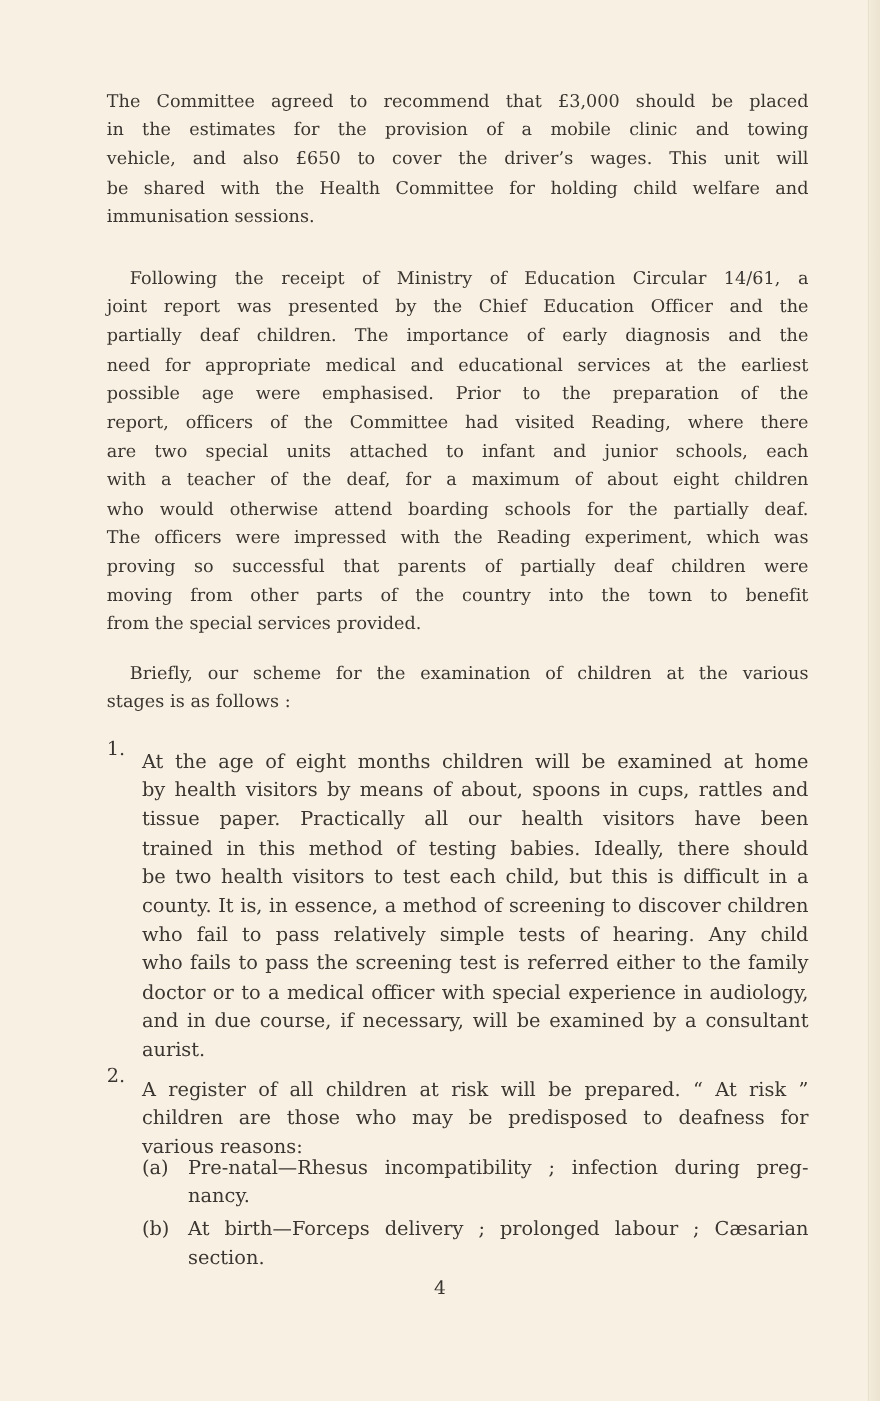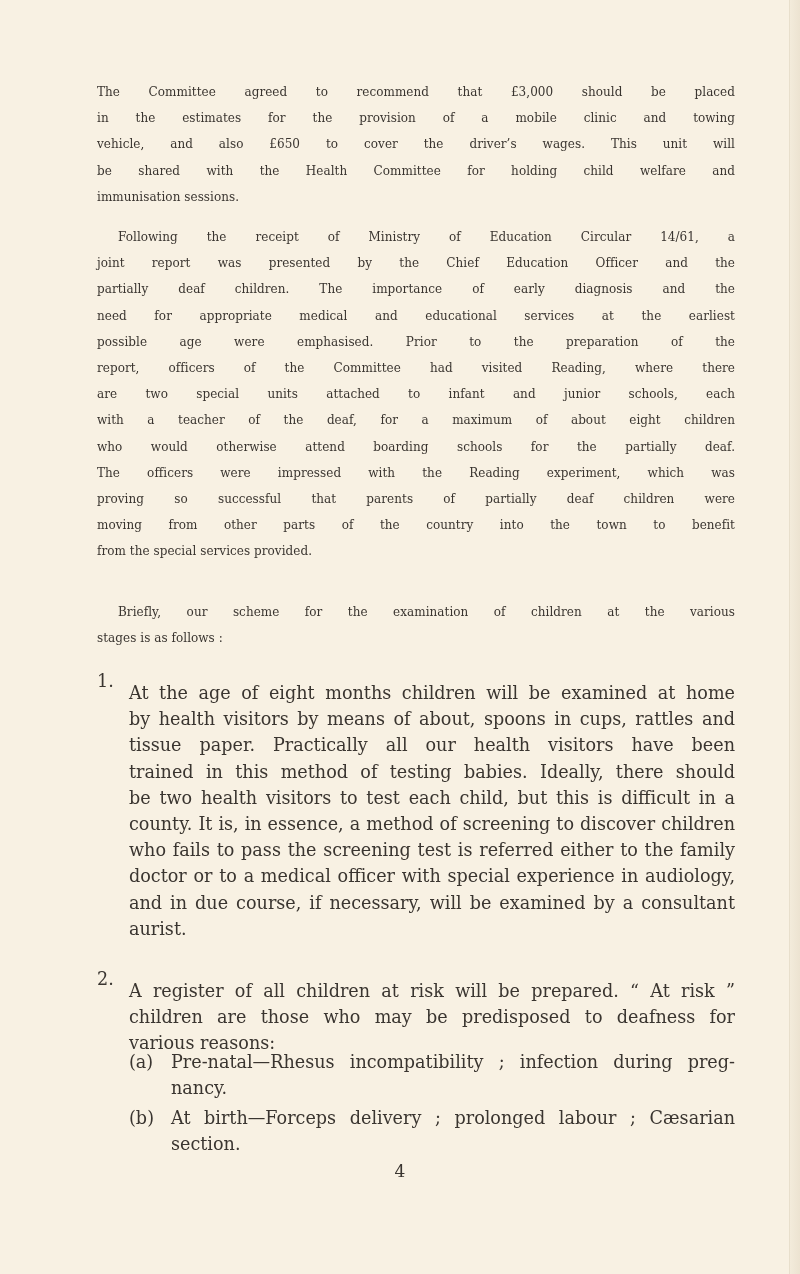--- a/index.html
+++ b/index.html
@@ -21,21 +21,21 @@
       right: 0;
       width: 10px;
       height: 1274px;
       background: linear-gradient(to right, #f3ebdb, #ece3d1);
       border-left: 1px solid #e8dfcc;
     }
     .text-block {
       position: absolute;
       left: 97px;
       width: 638px;
-      font-size: 12px;
+      font-size: 16px;
       line-height: 26.2px;
       letter-spacing: 0.05px;
     }
     .line {
       display: block;
       white-space: nowrap;
       text-align: justify;
       text-align-last: justify;
       height: 26.2px;
     }
@@ -95,21 +95,21 @@
 <div class="page-edge"></div>
 
 <div class="text-block" style="top:79px;">
   <span class="line">The Committee agreed to recommend that £3,000 should be placed</span>
   <span class="line">in the estimates for the provision of a mobile clinic and towing</span>
   <span class="line">vehicle, and also £650 to cover the driver’s wages.  This unit will</span>
   <span class="line">be shared with the Health Committee for holding child welfare and</span>
   <span class="line last">immunisation sessions.</span>
 </div>
 
-<div class="text-block" style="top:224px;">
+<div class="text-block" style="top:240px;">
   <span class="line indent">Following the receipt of Ministry of Education Circular 14/61, a</span>
   <span class="line">joint report was presented by the Chief Education Officer and the</span>
   <span class="line">partially deaf children.  The importance of early diagnosis and the</span>
   <span class="line">need for appropriate medical and educational services at the earliest</span>
   <span class="line">possible age were emphasised.  Prior to the preparation of the</span>
   <span class="line">report, officers of the Committee had visited Reading, where there</span>
   <span class="line">are two special units attached to infant and junior schools, each</span>
   <span class="line">with a teacher of the deaf, for a maximum of about eight children</span>
   <span class="line">who would otherwise attend boarding schools for the partially deaf.</span>
   <span class="line">The officers were impressed with the Reading experiment, which was</span>
@@ -125,20 +125,21 @@
 
 <div class="item" style="top:668px;">
   <span class="item-num">1.</span>
   <div class="item-body">
     <span class="line">At the age of eight months children will be examined at home</span>
     <span class="line">by health visitors by means of about, spoons in cups, rattles and</span>
     <span class="line">tissue paper.  Practically all our health visitors have been</span>
     <span class="line">trained in this method of testing babies.  Ideally, there should</span>
     <span class="line">be two health visitors to test each child, but this is difficult in a</span>
     <span class="line">county.  It is, in essence, a method of screening to discover children</span>
+    <span class="line">who fail to pass relatively simple tests of hearing.  Any child</span>
     <span class="line">who fails to pass the screening test is referred either to the family</span>
     <span class="line">doctor or to a medical officer with special experience in audiology,</span>
     <span class="line">and in due course, if necessary, will be examined by a consultant</span>
     <span class="line last">aurist.</span>
   </div>
 </div>
 
 <div class="item" style="top:966px;">
   <span class="item-num">2.</span>
   <div class="item-body">

